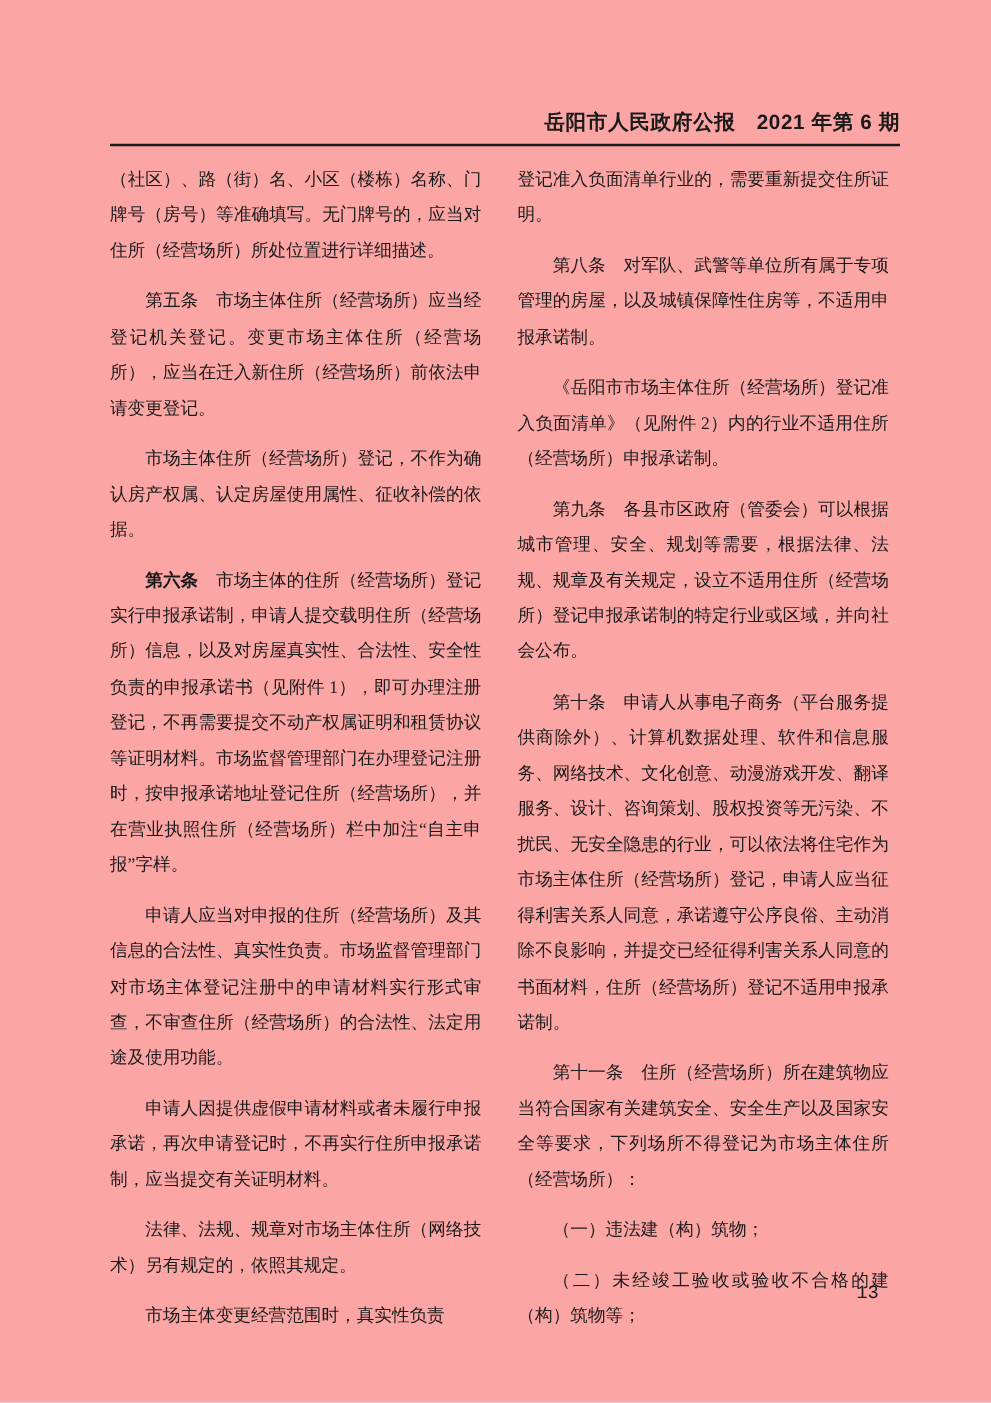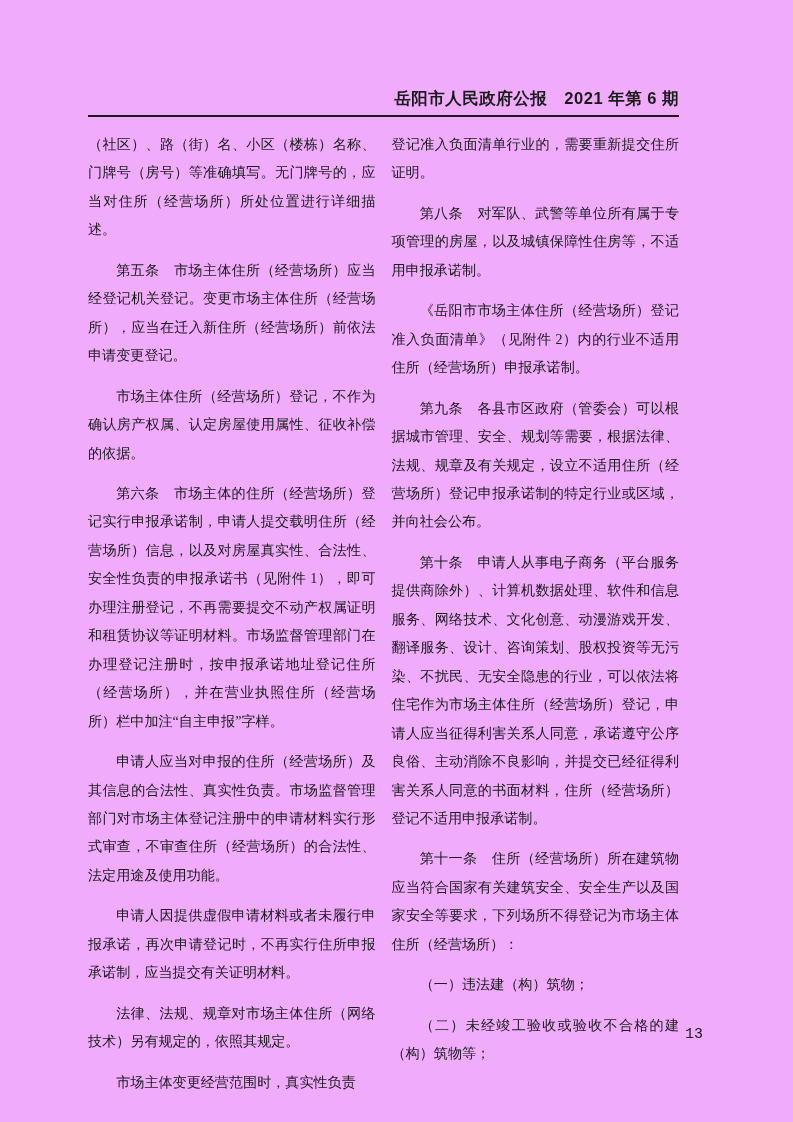--- a/index.html
+++ b/index.html
@@ -4,60 +4,60 @@
 <style>
   html, body {
     margin: 0;
     padding: 0;
     background: #e8e8e8;
   }
   .page {
     position: relative;
     width: 793px;
     height: 1122px;
-    background: #f0abfc;
+    background: #fca5a5;
     box-sizing: border-box;
-    padding: 88px 114px 0 88px;
+    padding: 88px 73px 0 88px;
     font-family: "Liberation Serif", "DejaVu Serif", serif;
     color: #1a1a1a;
     overflow: hidden;
   }
   .header-title {
     text-align: right;
     font-family: "Liberation Sans", "DejaVu Sans", sans-serif;
     font-weight: 600;
     font-size: 16.5px;
     line-height: 20px;
     letter-spacing: 0.5px;
     padding-bottom: 7px;
   }
   .header-rule {
     border: none;
     border-top: 2px solid #1a1a1a;
     margin: 0 0 13px 0;
   }
   .columns {
     display: flex;
-    gap: 16px;
+    gap: 29px;
   }
   .column {
     width: 297px;
     font-size: 14.1px;
     line-height: 28.45px;
     text-align: justify;
   }
   .column p {
     margin: 0;
   }
   .column p.indent {
     text-indent: 2em;
     margin-top: 12px;
   }
   .column b {
-    font-weight: normal;
+    font-weight: bold;
   }
   .page-number {
     position: absolute;
     right: 90px;
     bottom: 80px;
     font-size: 15px;
     line-height: 14px;
     font-family: Liberation Mono, monospace;
   }
 </style>

